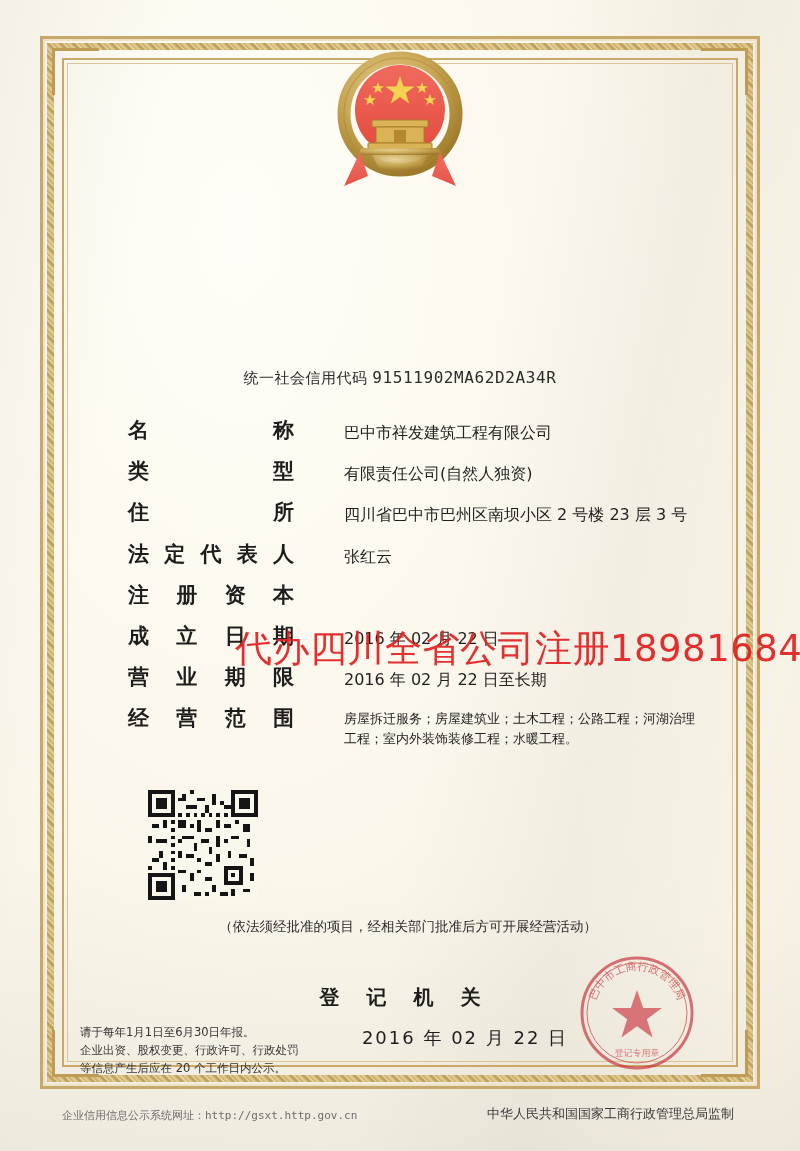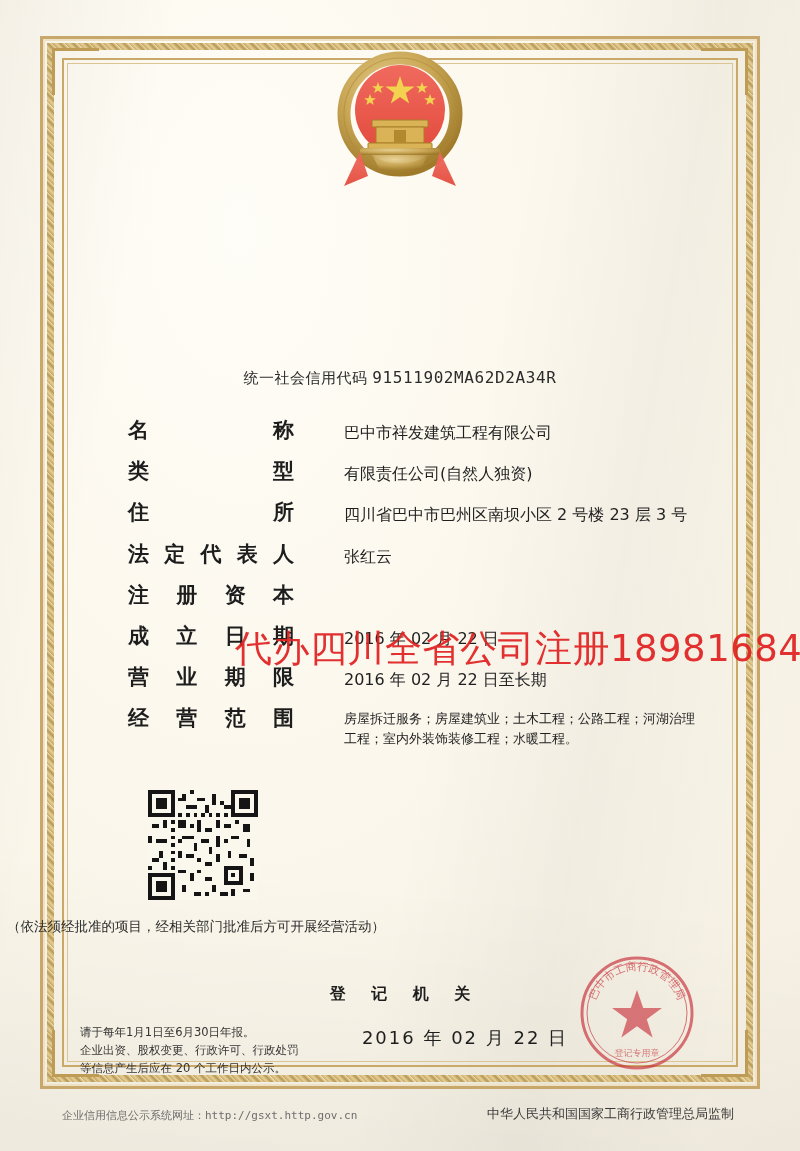--- a/index.html
+++ b/index.html
@@ -169,34 +169,35 @@
   .qr {
     position: absolute;
     left: 148px;
     top: 790px;
     width: 110px;
     height: 110px;
   }
 
   .note {
     position: absolute;
-    left: 7px; right: 0;
+    left: 16px; right: 0;
     top: 918px;
+    text-align: center;
     font-family: "DejaVu Sans", sans-serif;
     font-size: 13.5px;
     color: #2a2a2a;
   }
   .registry {
     position: absolute;
     top: 984px;
     left: 0; right: 0;
     text-align: center;
     font-family: "DejaVu Sans", sans-serif;
     font-weight: bold;
-    font-size: 16px;
+    font-size: 20px;
     letter-spacing: 10px;
     text-indent: 10px;
     color: #1d1d1d;
   }
   .issue-date {
     position: absolute;
     top: 1026px;
     left: 0;
     width: 100%;
     text-align: center;

